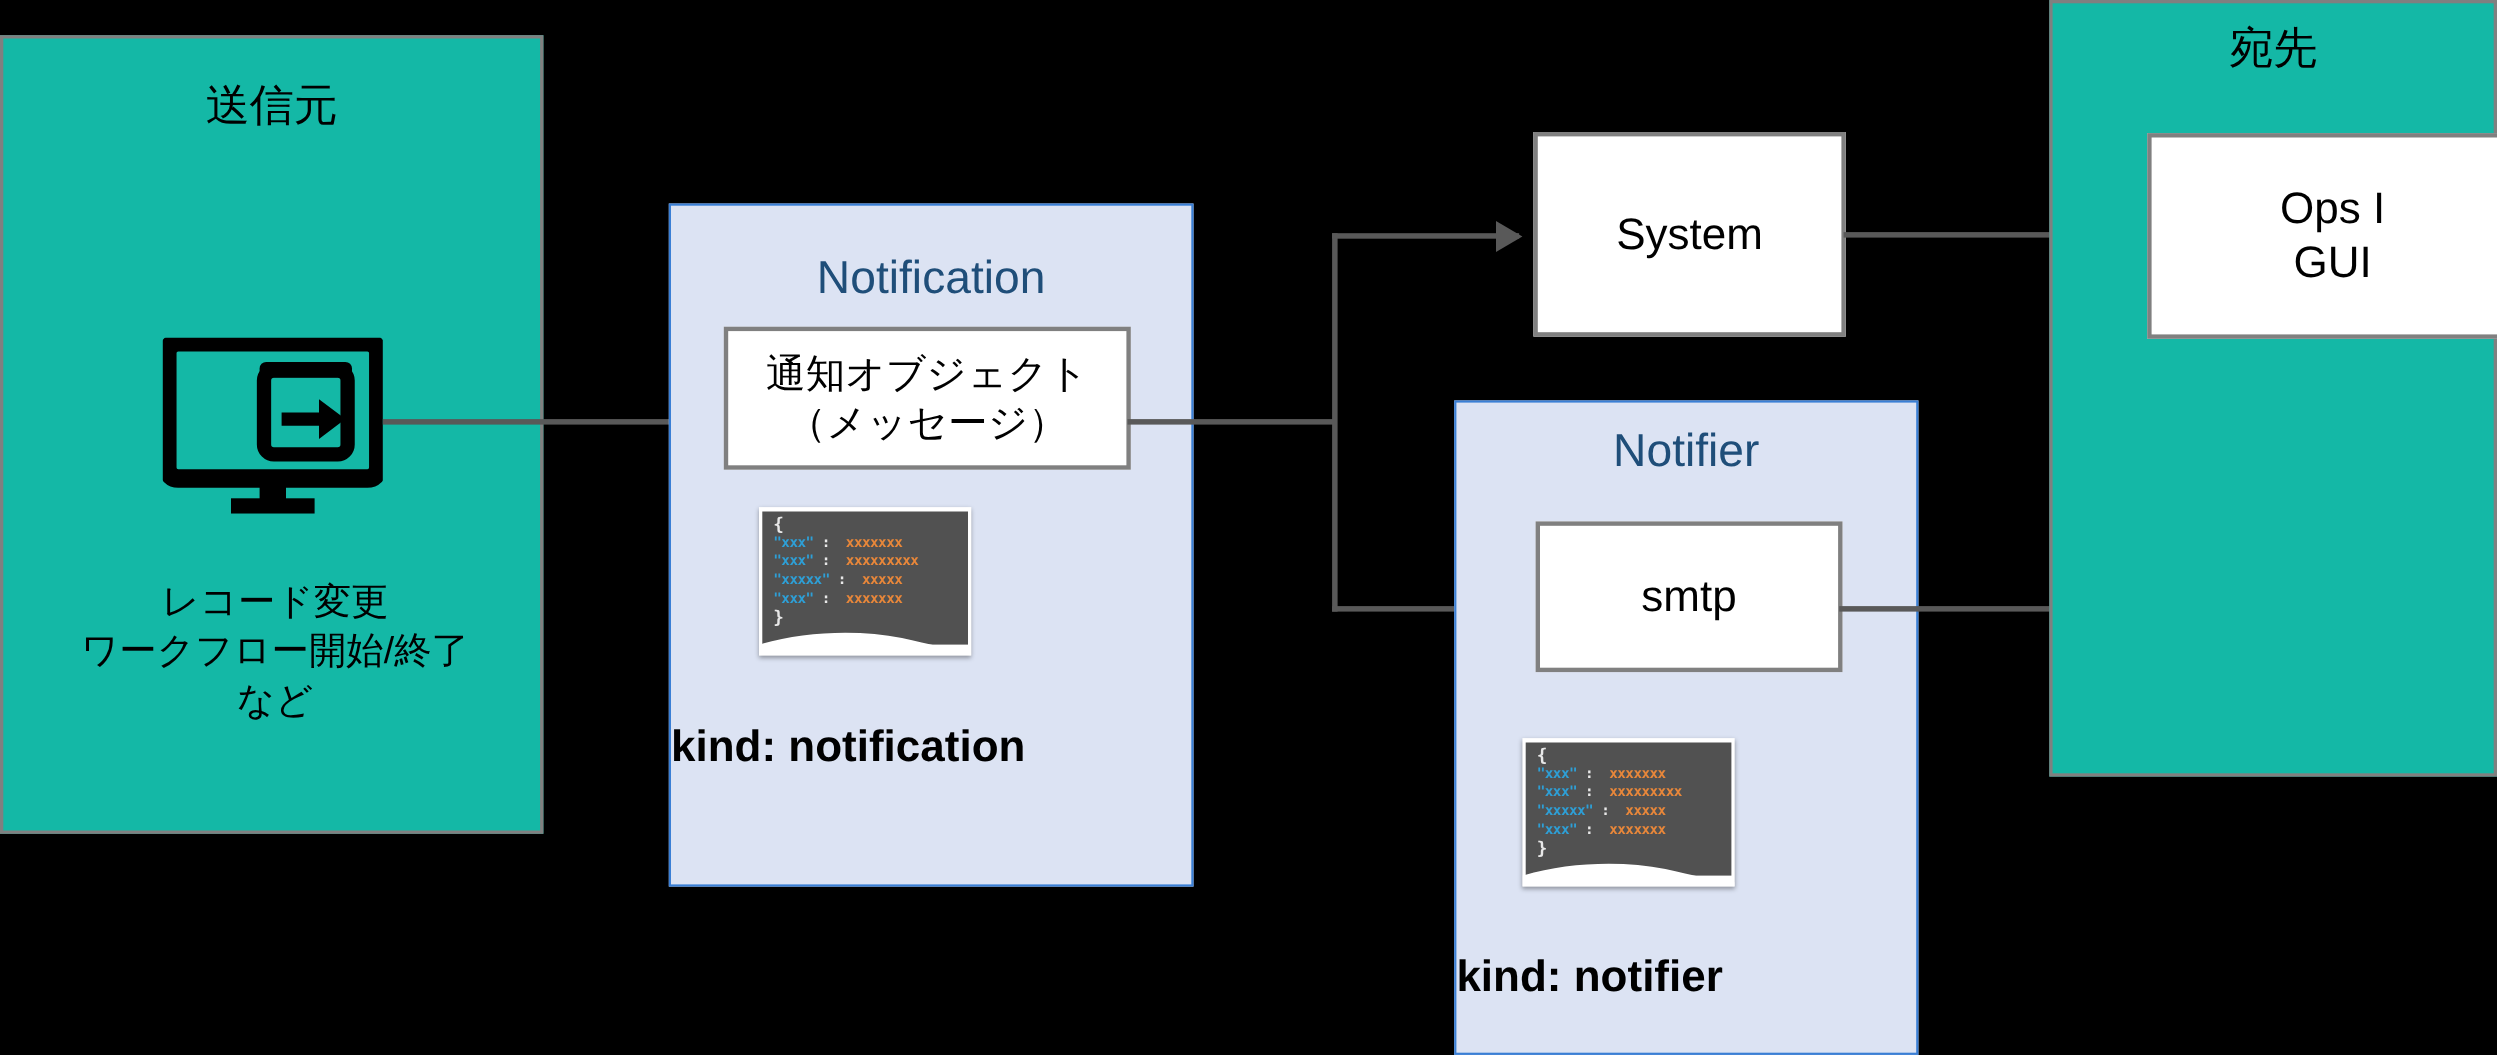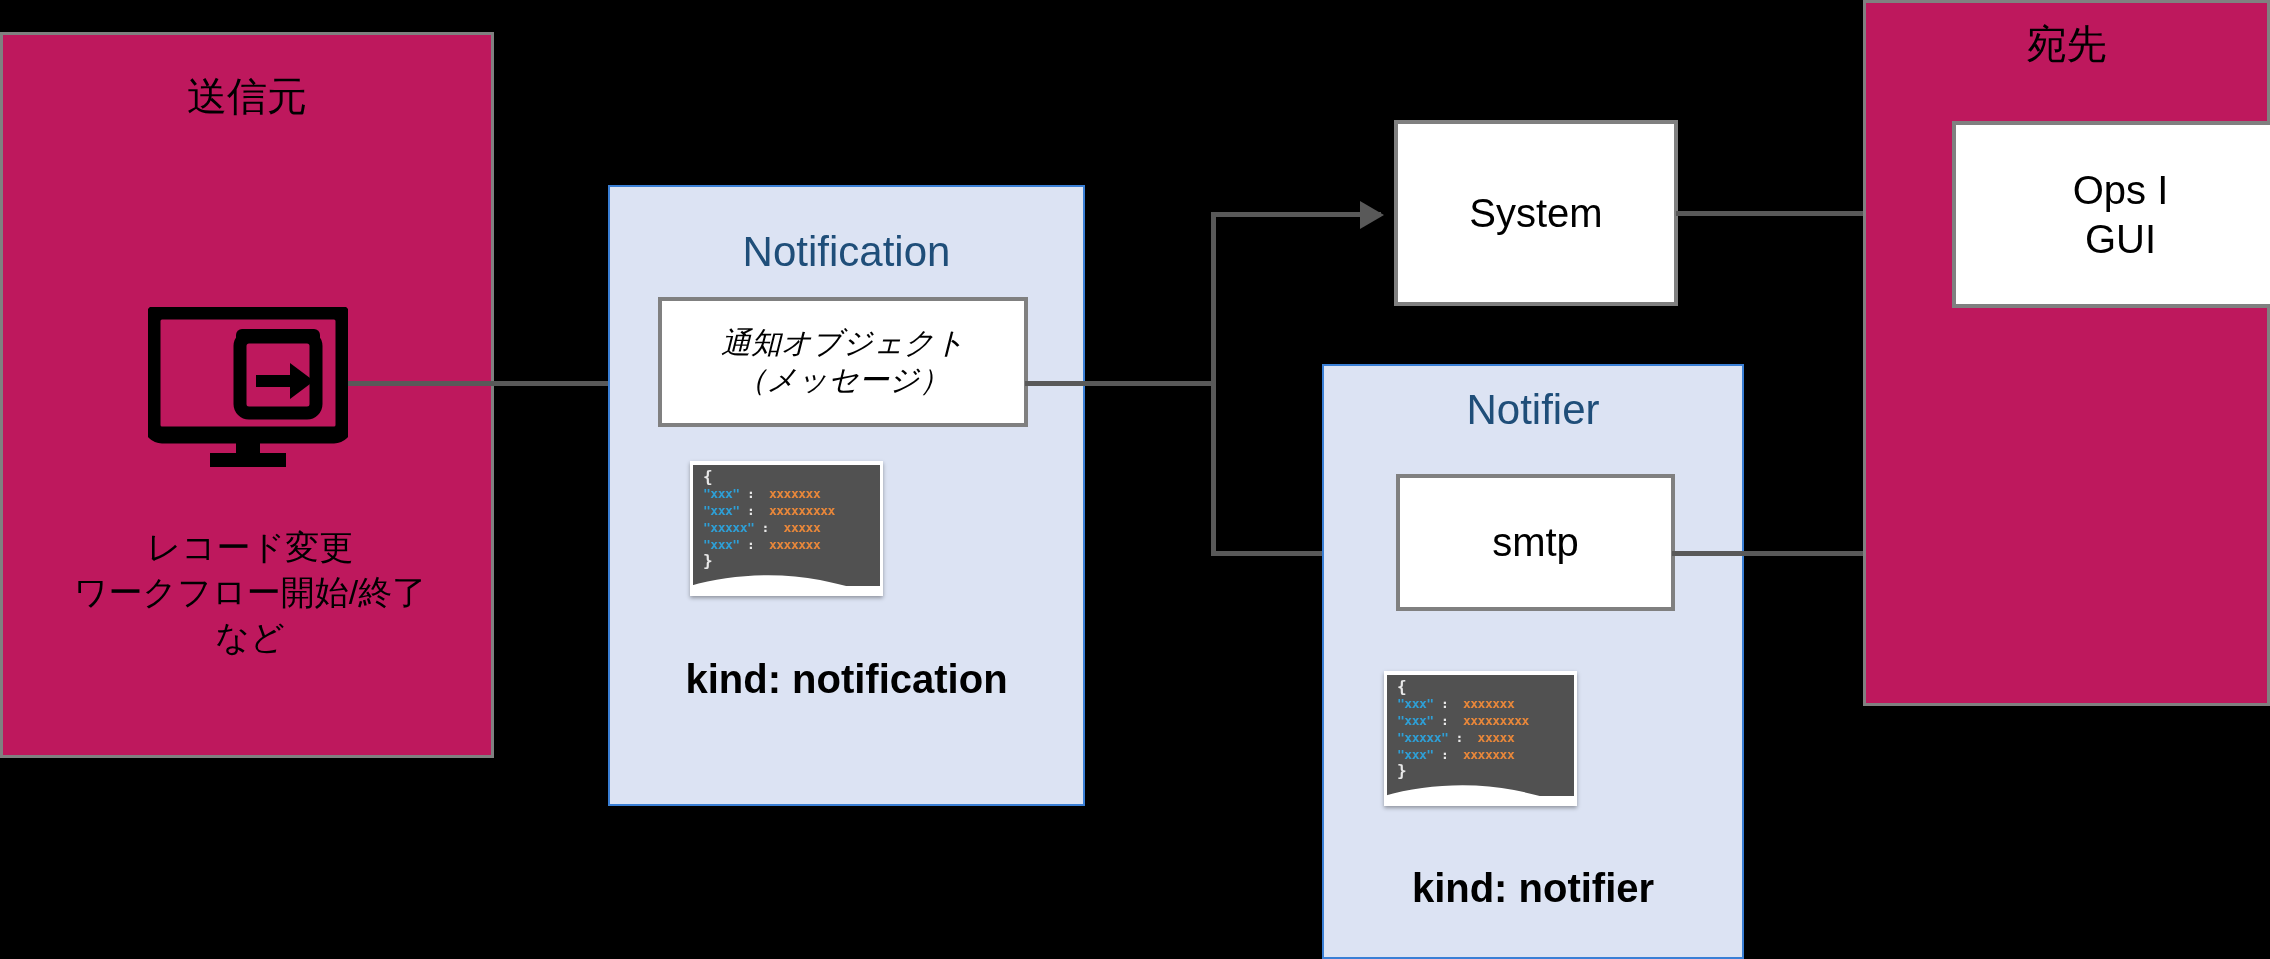--- a/index.html
+++ b/index.html
@@ -16,21 +16,21 @@
   #canvas {
     position: relative;
     width: 2270px;
     height: 959px;
     background: #000000;
   }
 
   
   .panel-gray {
     position: absolute;
-    background: #be185d;
+    background: #14b8a6;
     border: 3px solid #808080;
     box-sizing: border-box;
   }
   .panel-blue {
     position: absolute;
     background: #dce3f3;
     border: 2px solid #3a7fd5;
     box-sizing: border-box;
   }
   .panel-title {
@@ -53,32 +53,31 @@
     border: 4px solid #808080;
     box-sizing: border-box;
     display: flex;
     align-items: center;
     justify-content: center;
     text-align: center;
     color: #000000;
     font-size: 40px;
     line-height: 1.22;
   }
-  .node-box.jp { font-size: 30px; font-style: italic; }
+  .node-box.jp { font-size: 36px; }
   .caption {
     position: absolute;
     text-align: center;
     color: #000000;
     font-size: 34px;
     line-height: 1.32;
     white-space: pre-line;
   }
   .kind-label {
     position: absolute;
-    text-align: center;
     color: #000000;
     font-size: 40px;
     font-weight: bold;
     white-space: nowrap;
   }
 
   
   .hline {
     position: absolute;
     height: 5px;

